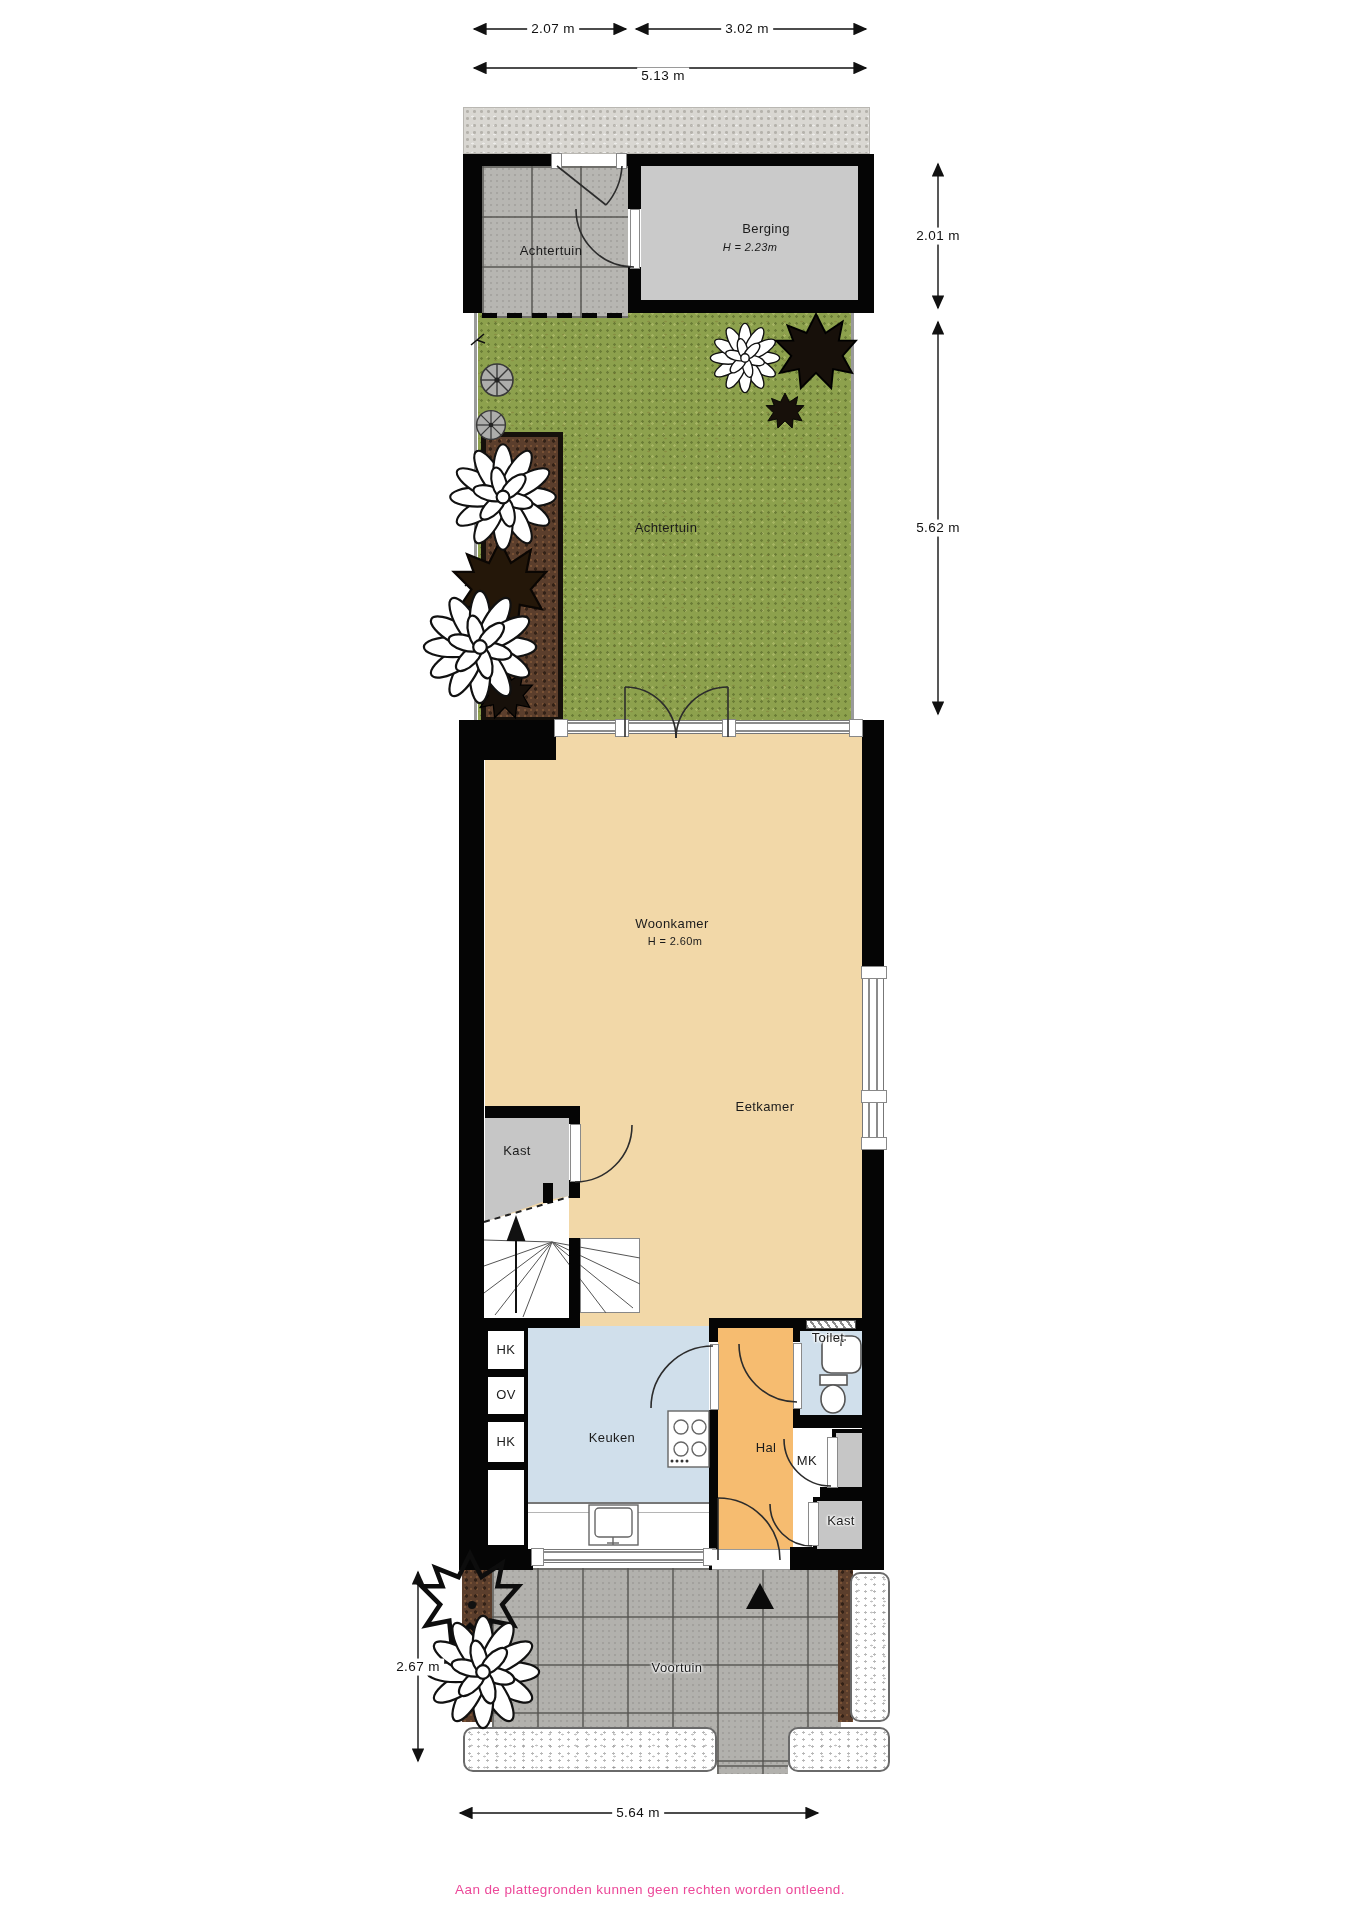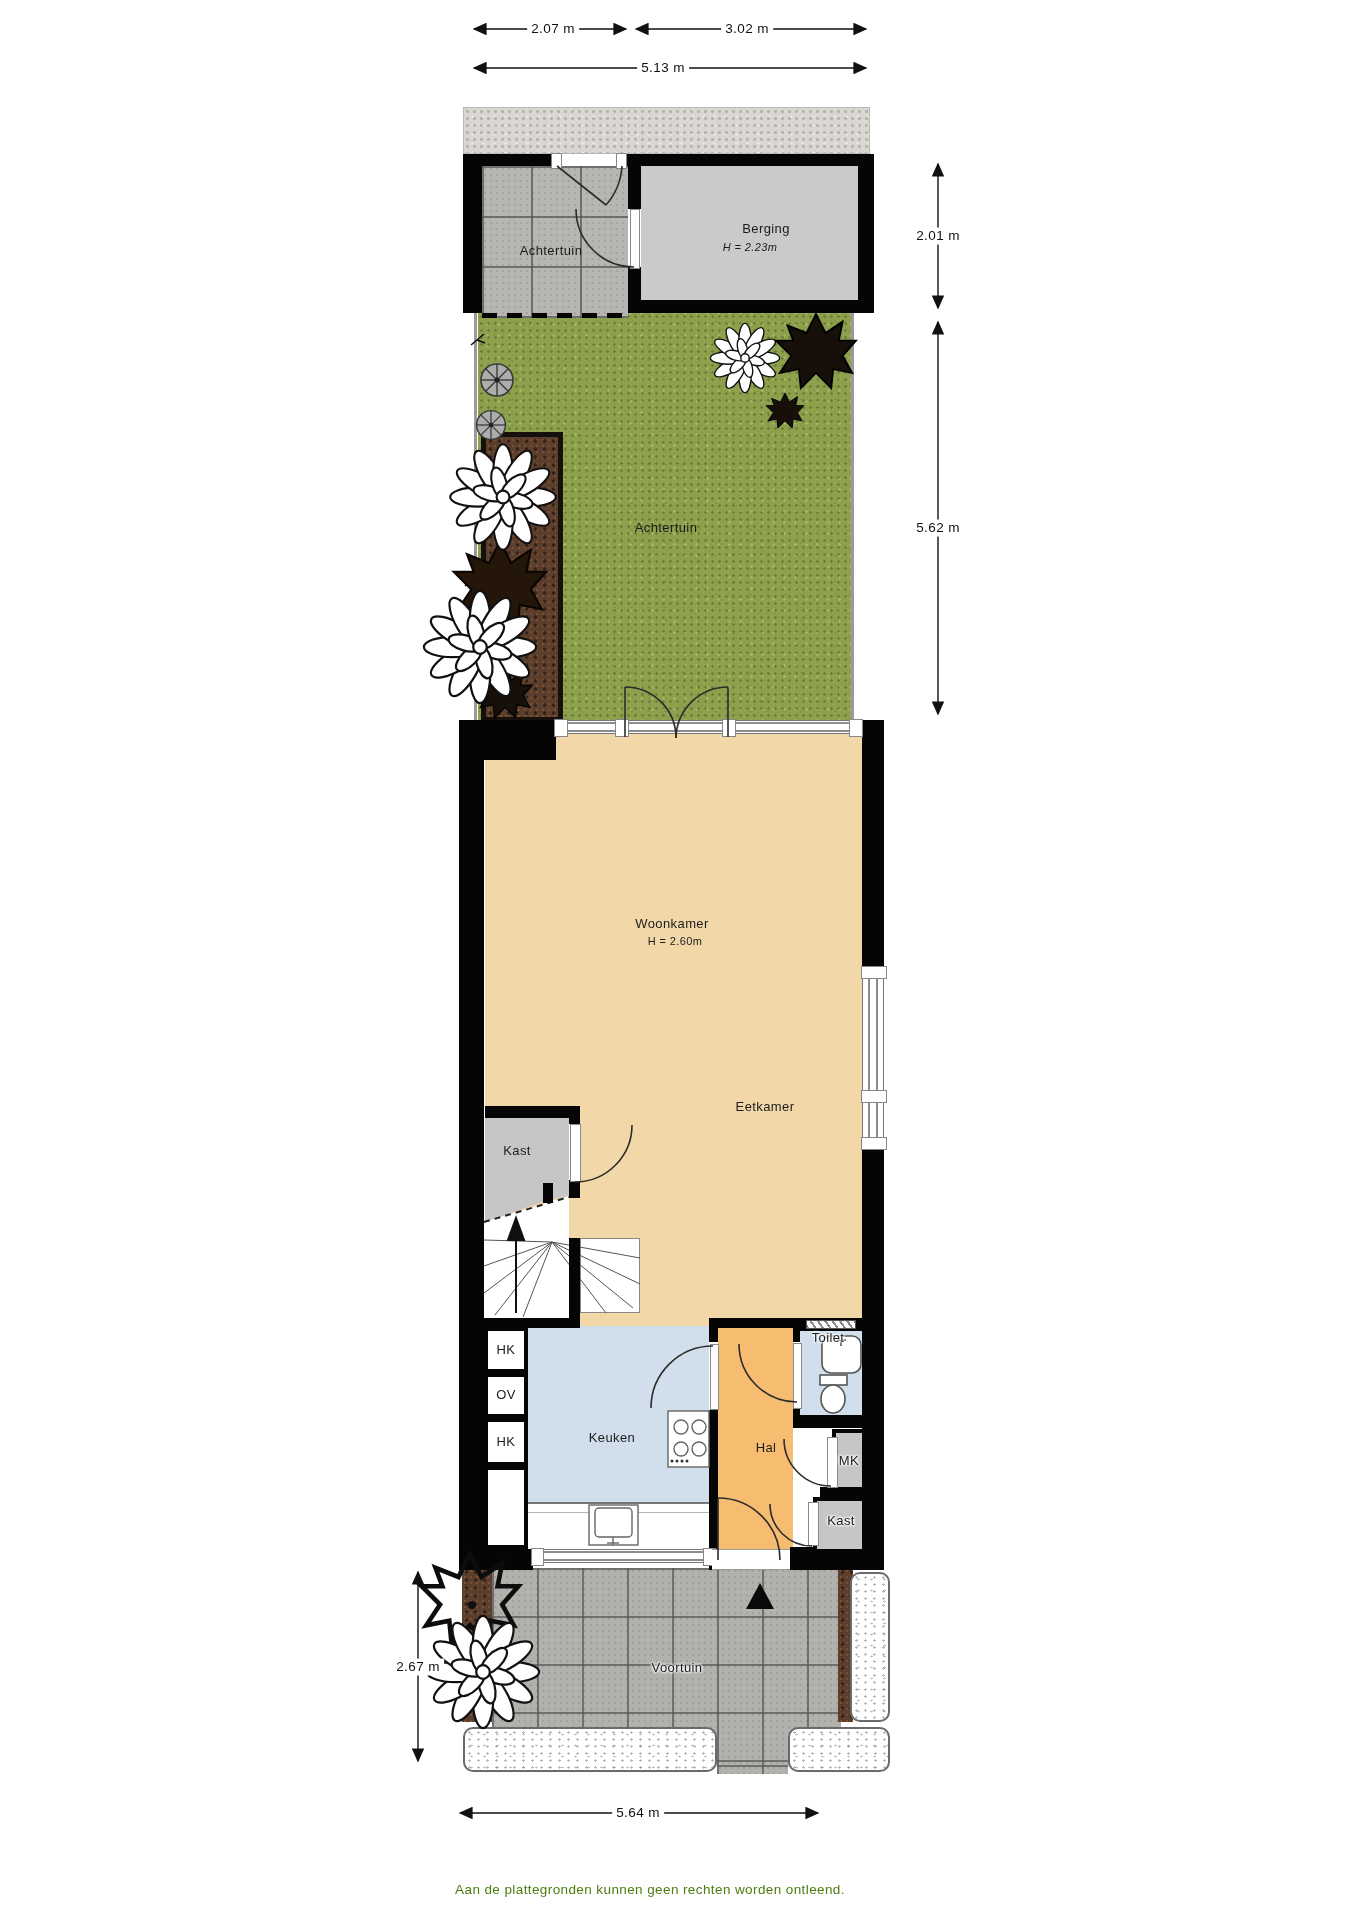--- a/index.html
+++ b/index.html
@@ -337,38 +337,38 @@
       <line x1="474" y1="68" x2="866" y2="68" marker-start="url(#ah)" marker-end="url(#ah)"></line>
       <line x1="938" y1="164" x2="938" y2="308" marker-start="url(#ah)" marker-end="url(#ah)"></line>
       <line x1="938" y1="322" x2="938" y2="714" marker-start="url(#ah)" marker-end="url(#ah)"></line>
       <line x1="418" y1="1572" x2="418" y2="1761" marker-start="url(#ah)" marker-end="url(#ah)"></line>
       <line x1="460" y1="1813" x2="818" y2="1813" marker-start="url(#ah)" marker-end="url(#ah)"></line>
     </g>
   </svg>
 
   <span class="lbl dimlbl" style="left:553px;top:29px;">2.07 m</span>
   <span class="lbl dimlbl" style="left:747px;top:29px;">3.02 m</span>
-  <span class="lbl dimlbl" style="left:663px;top:68px;">5.13 m</span>
+  <span class="lbl dimlbl" style="left:663px;top:76px;">5.13 m</span>
   <span class="lbl dimlbl" style="left:938px;top:236px;">2.01 m</span>
   <span class="lbl dimlbl" style="left:938px;top:528px;">5.62 m</span>
   <span class="lbl dimlbl" style="left:418px;top:1667px;">2.67 m</span>
   <span class="lbl dimlbl" style="left:638px;top:1813px;">5.64 m</span>
 
   <span class="lbl" style="left:551px;top:251px;">Achtertuin</span>
   <span class="lbl" style="left:766px;top:229px;">Berging</span>
   <span class="lbl sub" style="left:750px;top:248px;font-style:italic;">H = 2.23m</span>
   <span class="lbl" style="left:666px;top:528px;">Achtertuin</span>
   <span class="lbl" style="left:672px;top:924px;">Woonkamer</span>
   <span class="lbl sub" style="left:675px;top:942px;">H = 2.60m</span>
   <span class="lbl" style="left:765px;top:1107px;">Eetkamer</span>
   <span class="lbl" style="left:517px;top:1151px;">Kast</span>
   <span class="lbl" style="left:506px;top:1350px;">HK</span>
   <span class="lbl" style="left:506px;top:1395px;">OV</span>
   <span class="lbl" style="left:506px;top:1442px;">HK</span>
   <span class="lbl" style="left:612px;top:1438px;">Keuken</span>
   <span class="lbl" style="left:766px;top:1448px;">Hal</span>
   <span class="lbl halo" style="left:816px;top:1338px;margin-left:12px;">Toilet</span>
-  <span class="lbl halo" style="left:849px;top:1461px;">MK</span>
+  <span class="lbl halo" style="left:807px;top:1461px;">MK</span>
   <span class="lbl halo" style="left:841px;top:1521px;">Kast</span>
   <span class="lbl halo" style="left:677px;top:1668px;">Voortuin</span>
 
-  <span class="lbl" style="left:650px;top:1890px;font-size:13.5px;color:#4d7c0f;">Aan de plattegronden kunnen geen rechten worden ontleend.</span>
+  <span class="lbl" style="left:650px;top:1890px;font-size:13.5px;color:#ec4899;">Aan de plattegronden kunnen geen rechten worden ontleend.</span>
 </div>
 
 </body></html>

